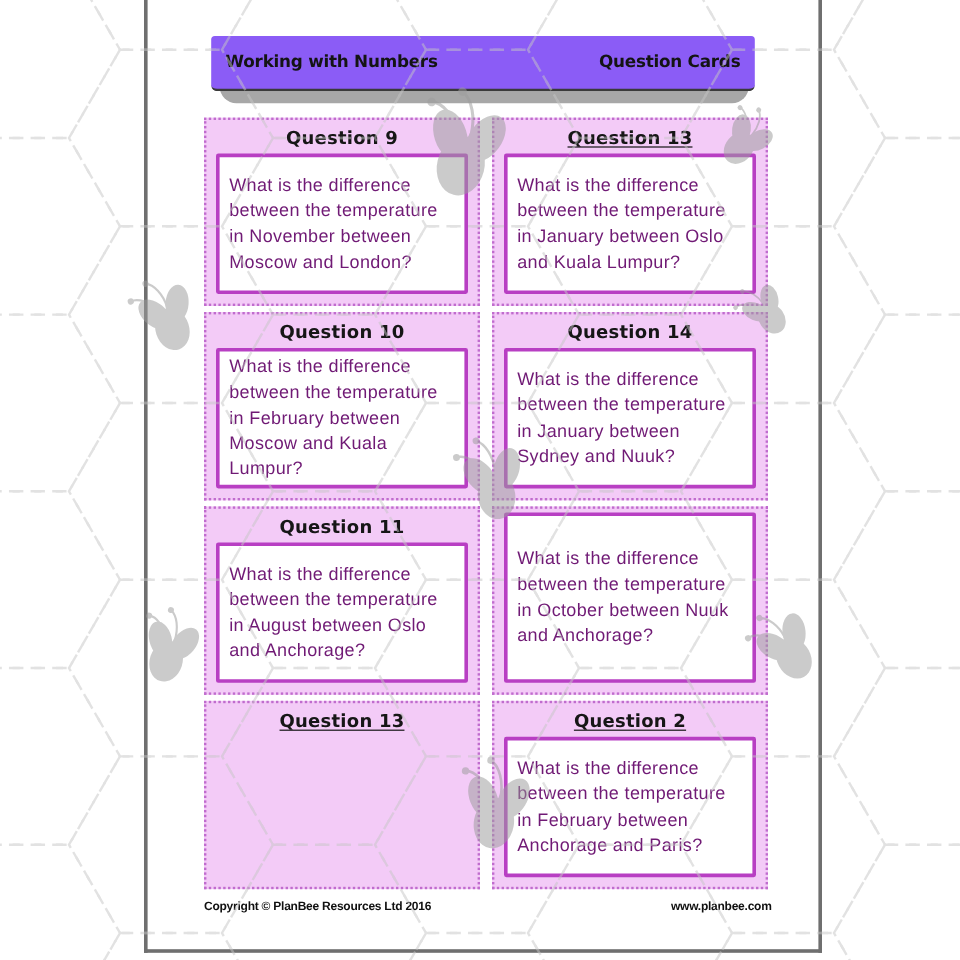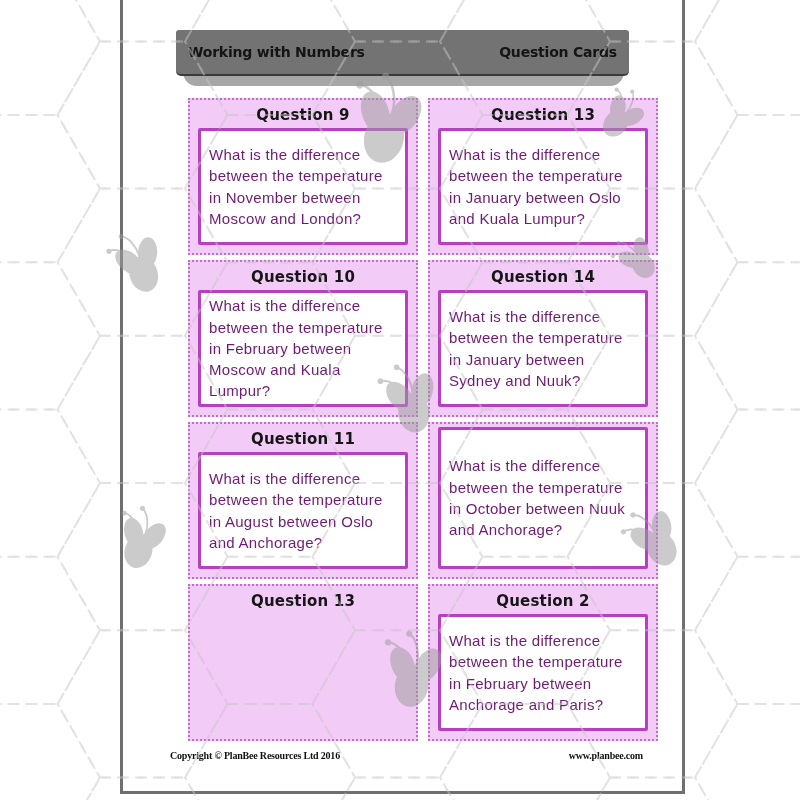--- a/index.html
+++ b/index.html
@@ -20,70 +20,70 @@
   }
 
   
   .banner-shadow{
     position:absolute;left:60px;top:52px;width:441px;height:34px;
     background:#a7a7a7;border-radius:4px 4px 14px 14px;
     filter:blur(.4px);
   }
   .banner{
     position:absolute;left:53px;top:30px;width:453px;height:46px;
-    background:#737373;border-bottom:2px solid #3a3a3a;
+    background:#8b5cf6;border-bottom:2px solid #3a3a3a;
     border-radius:3px 3px 5px 5px;
     display:flex;align-items:center;justify-content:space-between;
     padding:0 12px;box-sizing:border-box;
   }
   .banner span{
     font-family:"DejaVu Sans", sans-serif;font-weight:bold;
     font-size:14px;color:#141414;letter-spacing:-0.2px;
   }
 
   
   .cards{
-    position:absolute;left:65px;top:98px;
+    position:absolute;left:47px;top:98px;
     display:grid;
     grid-template-columns:230px 230px;
     grid-template-rows:repeat(4,157px);
     column-gap:10px;row-gap:5px;
   }
   .card{
     background:var(--card-bg);
     border:2px dotted var(--card-dot);
     box-sizing:border-box;
     display:flex;flex-direction:column;
     padding:3px 8px 8px 8px;
   }
   .card-title{
     font-family:"DejaVu Sans", sans-serif;font-weight:bold;
     font-size:15px;color:#161616;text-align:center;
     height:25px;line-height:25px;letter-spacing:.2px;flex:0 0 auto;
   }
-  .card-title.underlined{text-underline-offset:2px;}
+  .card-title.underlined{text-decoration:underline;text-underline-offset:2px;}
   .card-body{
     flex:1 1 auto;background:#ffffff;
     border:3px solid var(--card-border);border-radius:2px;
     display:flex;align-items:center;justify-content:center;
     padding:2px 8px;box-sizing:border-box;
   }
   .card-question{
     font-family:"Liberation Sans", sans-serif;
     font-size:15px;line-height:1.42;color:#701a75;
     text-align:left;letter-spacing:.3px;
   }
 
   
   .sheet-footer{
     position:absolute;left:47px;top:750px;width:473px;
     display:flex;justify-content:space-between;align-items:center;
   }
   .sheet-footer span{
-    font-family:Liberation Serif, serif;font-weight:bold;
+    font-family:Liberation Sans, sans-serif;font-weight:bold;
     font-size:10px;color:#101010;letter-spacing:-0.2px;
   }
 
   
   .bee{position:absolute;z-index:5;opacity:.52;pointer-events:none;}
   #hex-layer{
     position:absolute;left:0;top:0;z-index:6;
     opacity:.5;pointer-events:none;
   }
   #defs-svg{position:absolute;width:0;height:0;}

